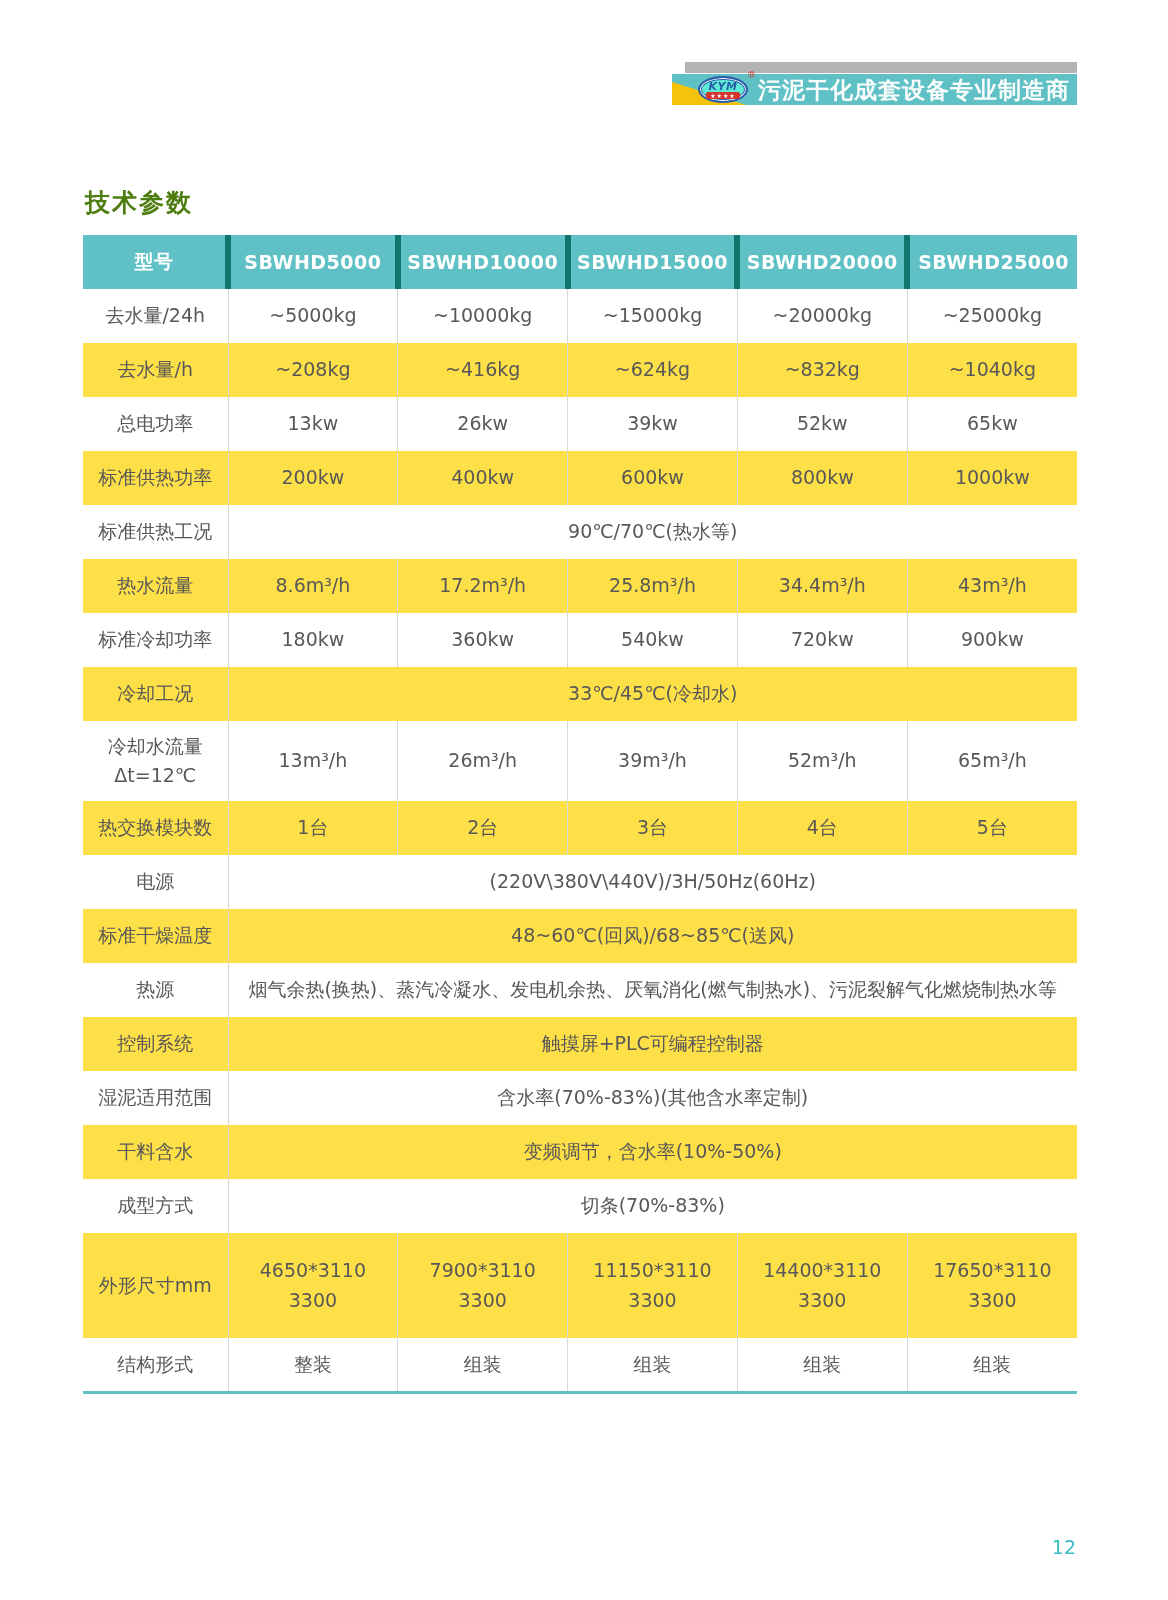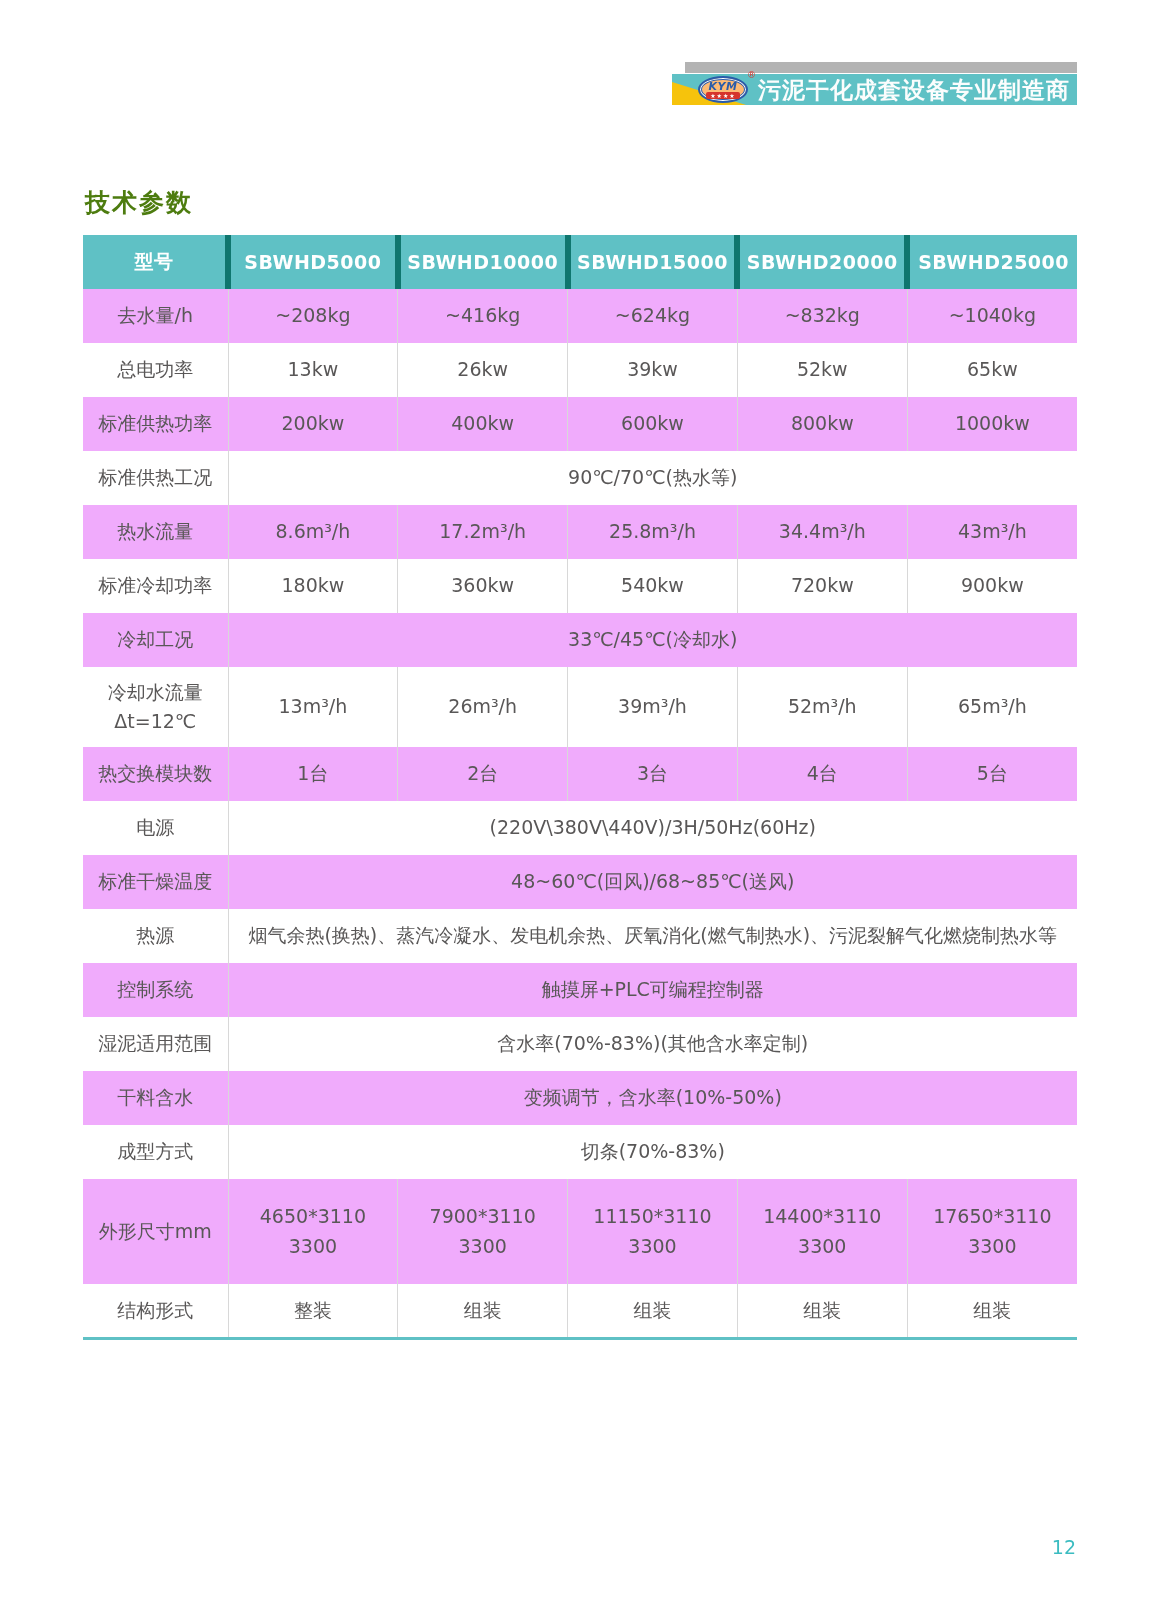--- a/index.html
+++ b/index.html
@@ -36,21 +36,21 @@
   }
   .logo {
     position: absolute;
     left: 26px; top: -1px;
     width: 56px; height: 34px;
   }
   .logo-oval {
     position: absolute;
     left: 0; top: 3px;
     width: 50px; height: 27px;
-    background: #fdba74;
+    background: #5eead4;
     border: 2px solid #2a5caa;
     border-radius: 50%;
     box-shadow: inset 0 0 0 1px #ffffff, inset 0 0 0 2px #2a5caa;
     text-align: center;
   }
   .logo-kym {
     display: block;
     margin-top: 3px;
     font-size: 11px;
     line-height: 11px;
@@ -127,21 +127,21 @@
     height: 54px;
     text-align: center;
     vertical-align: middle;
     font-size: 19px;
     color: #595757;
     white-space: pre-line;
     line-height: 1.55;
     padding: 2px 4px;
   }
   table.spec td + td { border-left: 1px solid #d8d8d8; }
-  table.spec tr.alt td { background: #f0abfc; margin-top: 32px; }
+  table.spec tr.alt td { background: #fde047; margin-top: 32px; }
   table.spec tr.tall td { height: 80px; }
   table.spec tr.tall2 td { height: 105px; }
 
   
   .page-number {
     position: absolute;
     right: 92px; top: 1536px;
     font-size: 19px;
     color: #3bbcc1;
   }
@@ -181,20 +181,28 @@
           <tr>
             <th>型号</th>
             <th>SBWHD5000</th>
             <th>SBWHD10000</th>
             <th>SBWHD15000</th>
             <th>SBWHD20000</th>
             <th>SBWHD25000</th>
           </tr>
         </thead>
       <tbody>
+          <tr>
+            <td>去水量/24h</td>
+            <td>~5000kg</td>
+            <td>~10000kg</td>
+            <td>~15000kg</td>
+            <td>~20000kg</td>
+            <td>~25000kg</td>
+          </tr>
           <tr class="alt">
             <td>去水量/h</td>
             <td>~208kg</td>
             <td>~416kg</td>
             <td>~624kg</td>
             <td>~832kg</td>
             <td>~1040kg</td>
           </tr>
           <tr>
             <td>总电功率</td>

